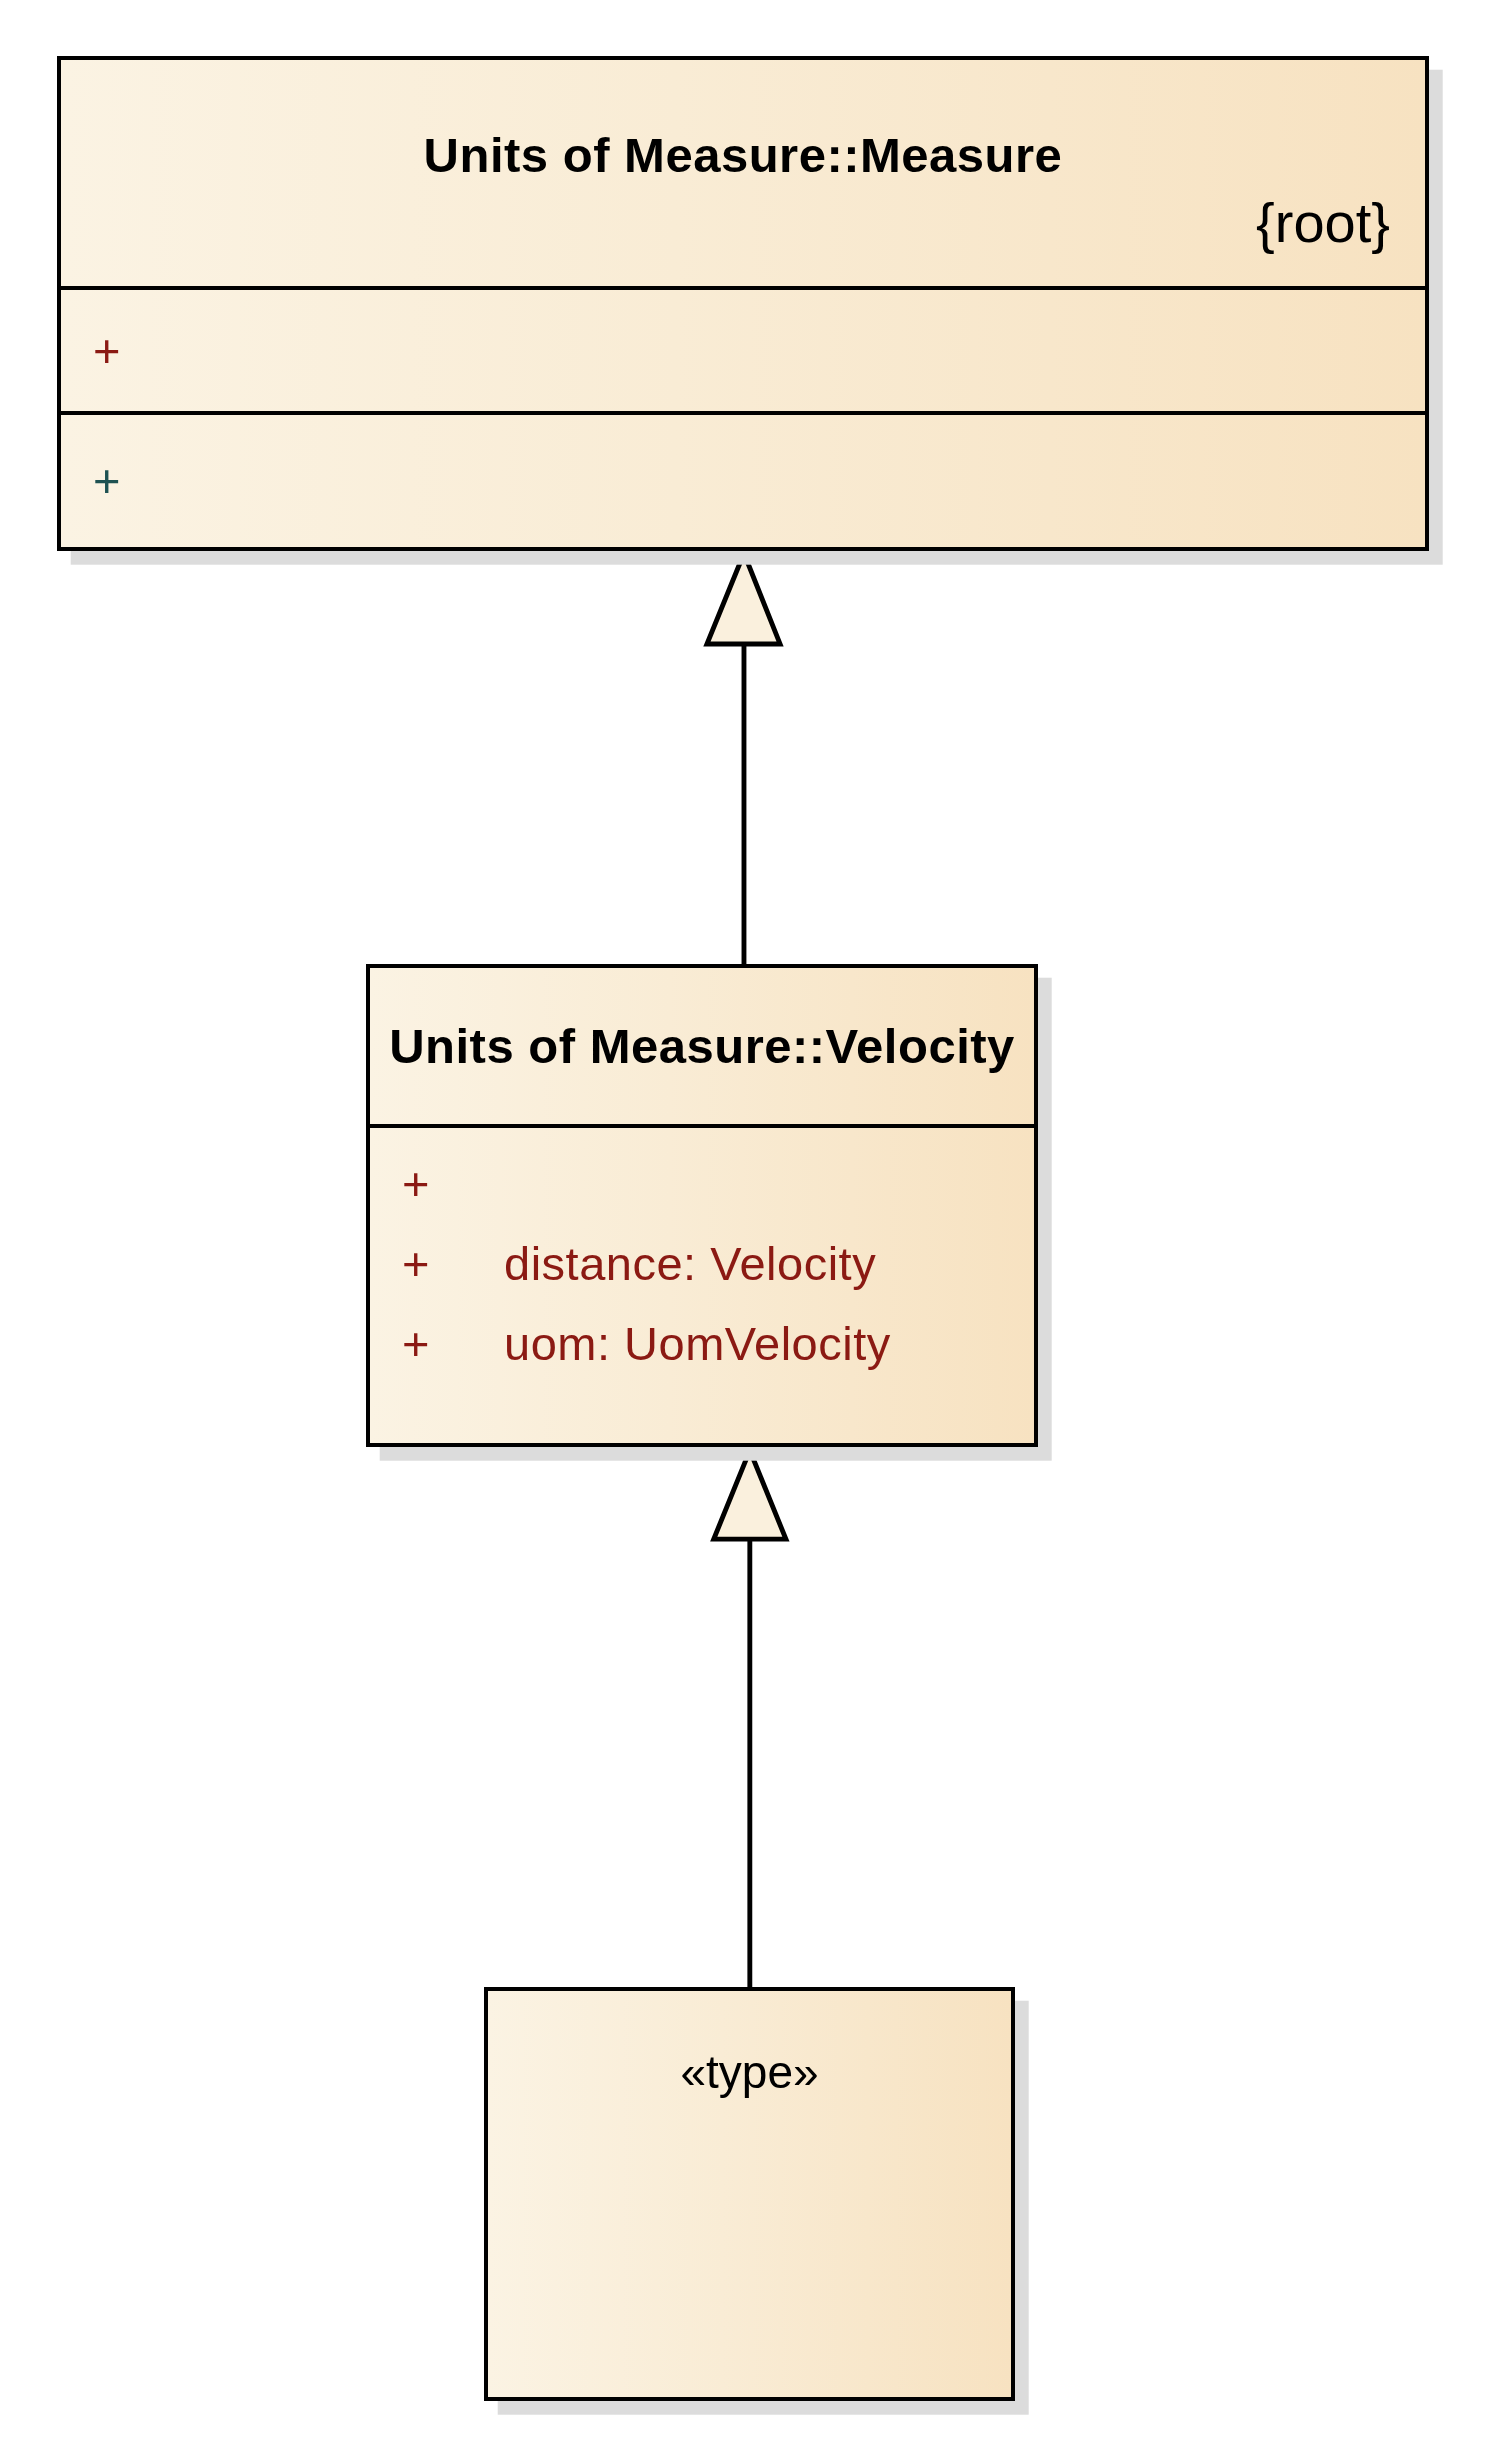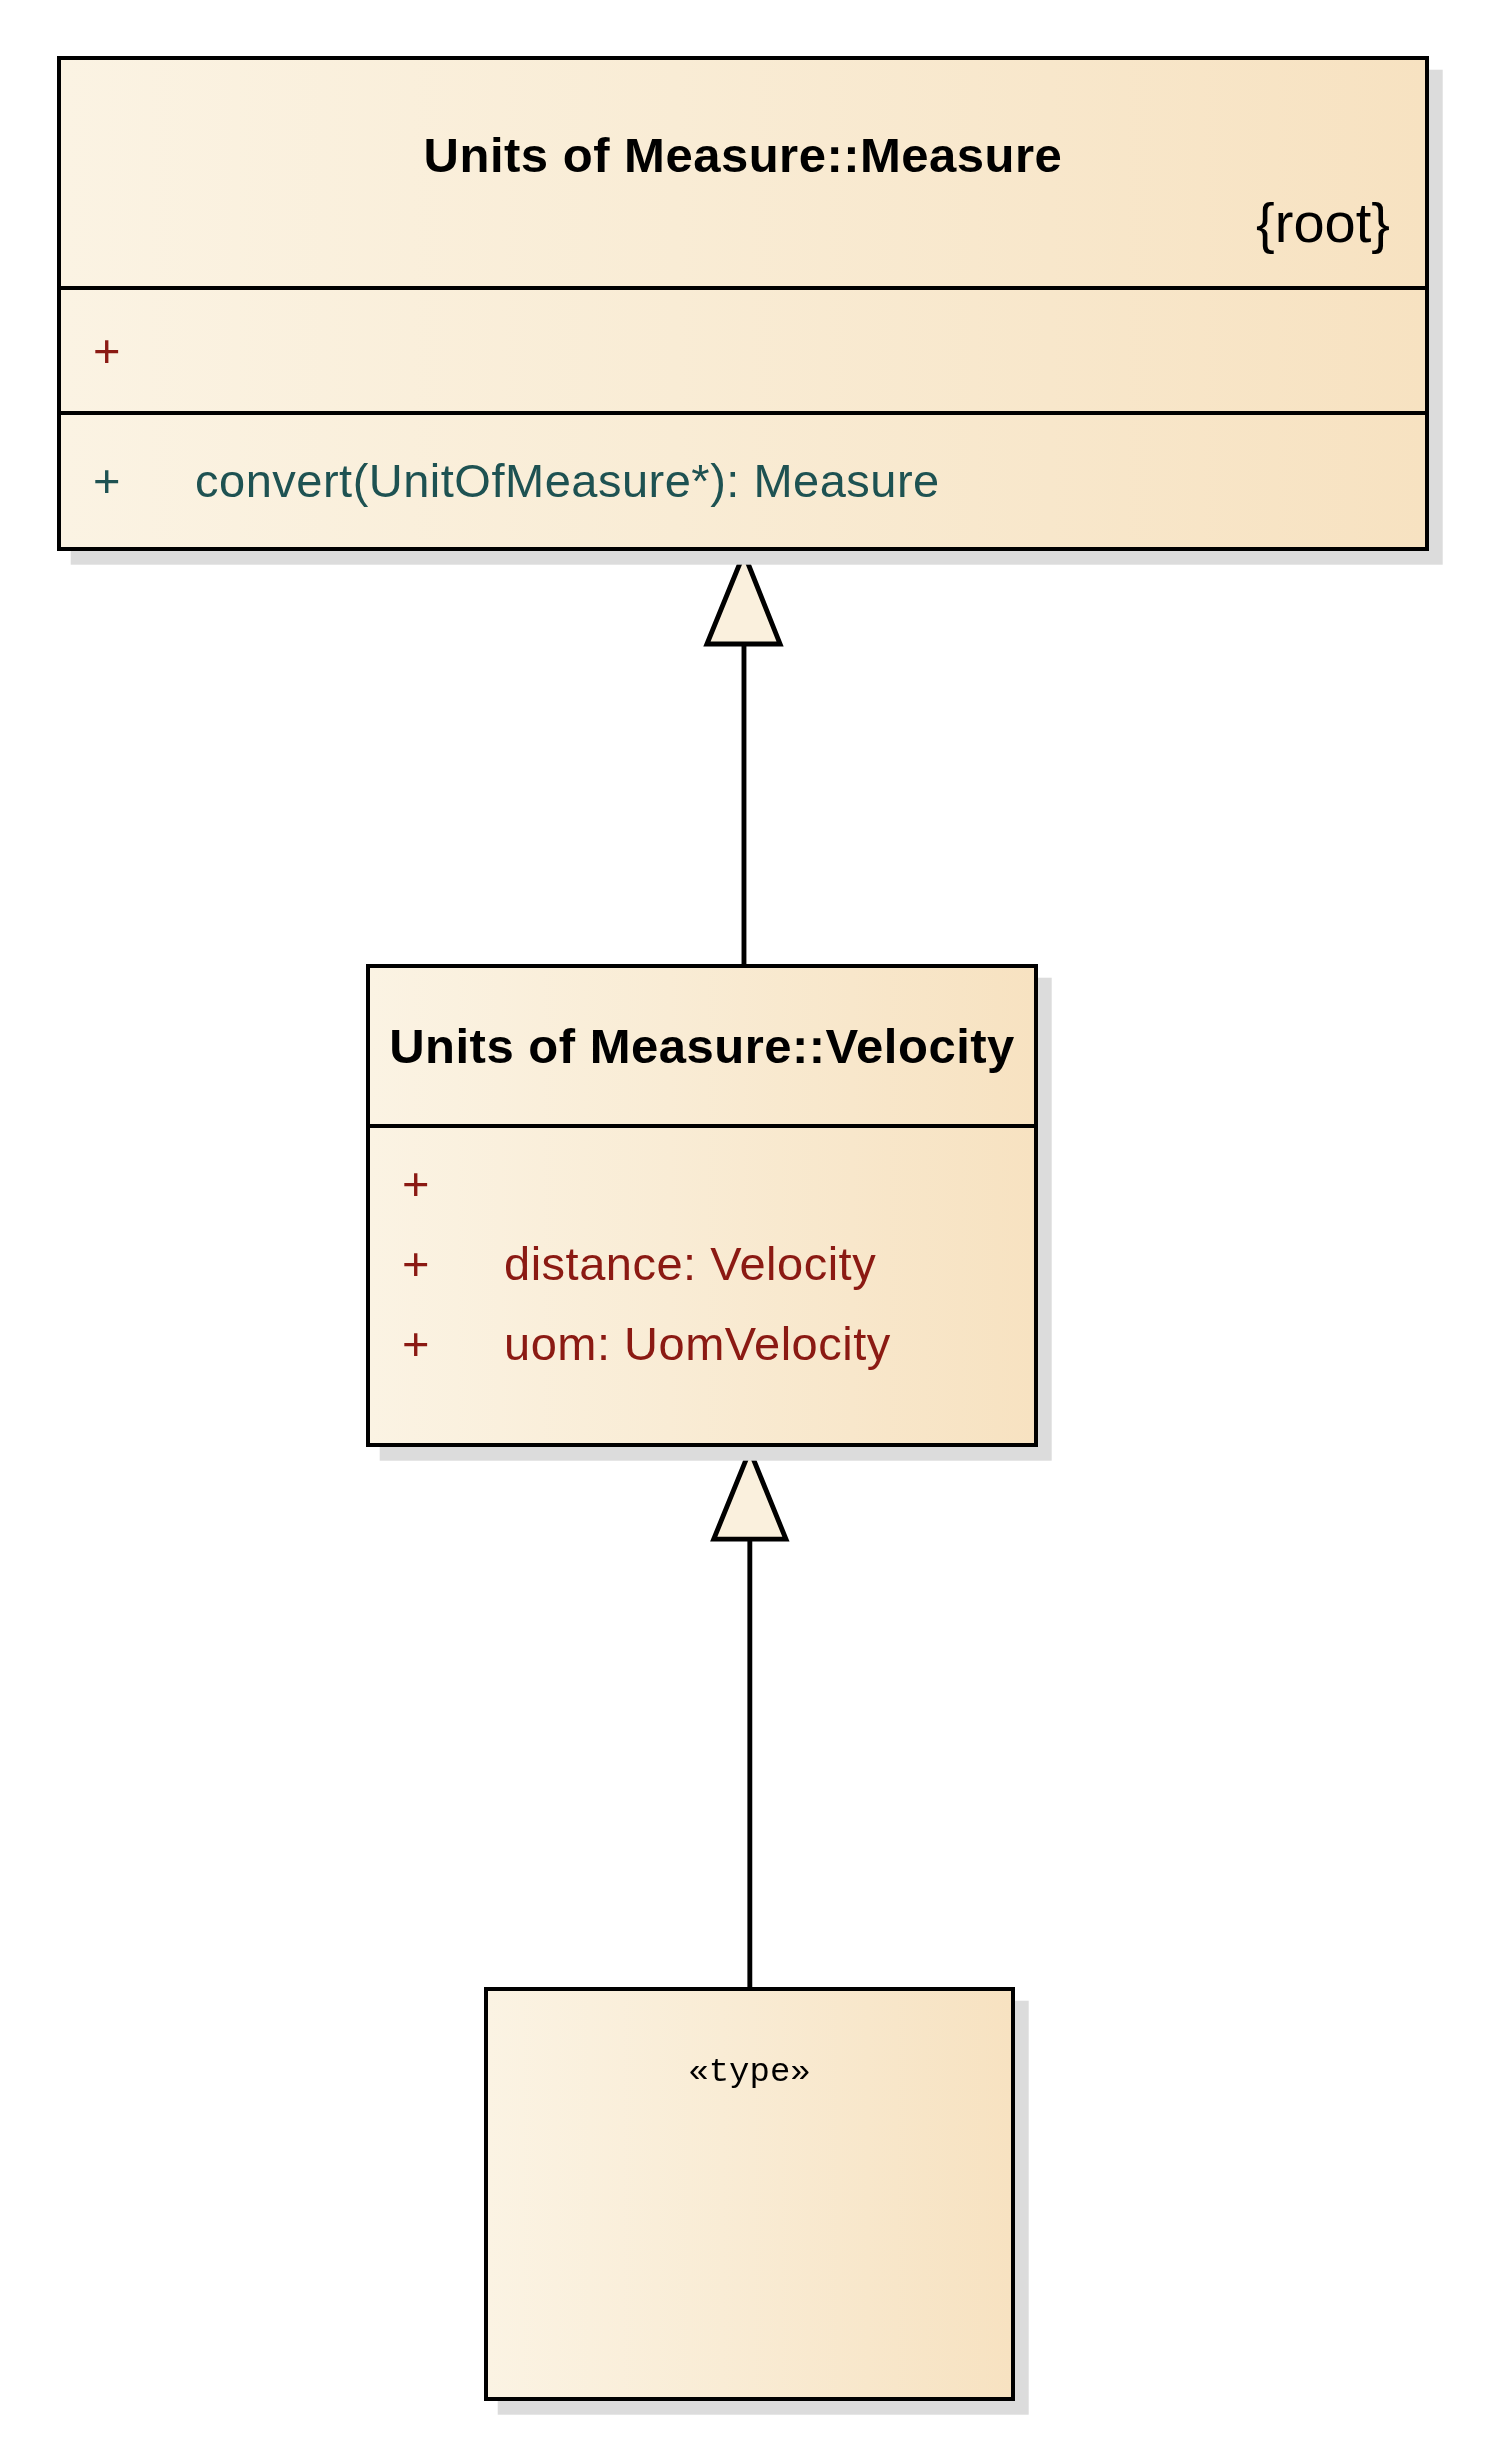--- a/index.html
+++ b/index.html
@@ -51,25 +51,24 @@
   }
   .class-tag {
     font-size: 56px;
     color: #000000;
     line-height: 47px;
     align-self: flex-end;
     padding-right: 35px;
     margin-top: 15.6px;
   }
   .stereotype {
-    font-size: 34px;
+    font-size: 46px;
     color: #000000;
     line-height: 49px;
     text-align: center;
-    font-family: Liberation Mono, monospace;
   }
   .member {
     display: flex;
     align-items: center;
     padding-left: 32px;
     font-size: 47px;
     letter-spacing: 0.5px;
     white-space: nowrap;
   }
   .member .vis {
@@ -120,21 +119,20 @@
       <div class="class-tag">{root}</div>
     </div>
     <div class="compartment attr-compartment">
       <div class="member attr-color">
         <span class="vis">+</span>
       </div>
     </div>
     <div class="compartment op-compartment">
       <div class="member op-color">
         <span class="vis">+</span>
-        <span>convert(UnitOfMeasure*): Measure</span>
       </div>
     </div>
   </div>
 
   <div class="uml-class class-velocity">
     <div class="compartment title-compartment">
       <div class="class-title">Units of Measure::Velocity</div>
     </div>
     <div class="compartment attr-compartment">
       <div class="member attr-color">

